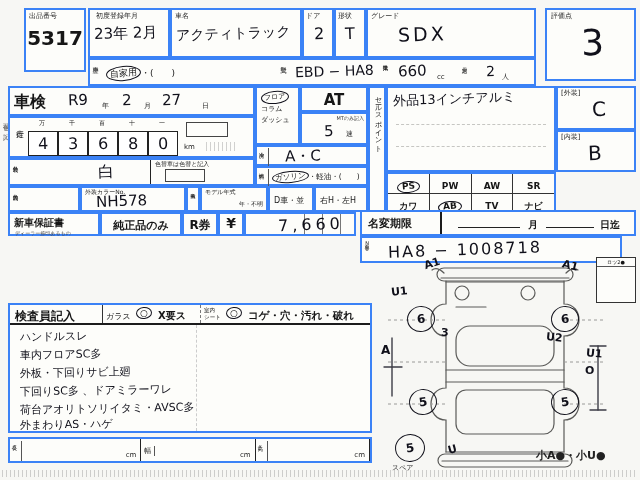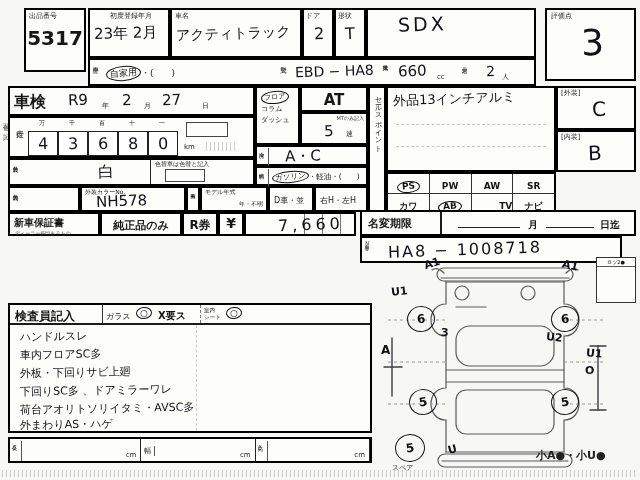--- a/index.html
+++ b/index.html
@@ -1,18 +1,18 @@
 <!DOCTYPE html>
 <html><head>
 <meta charset="utf-8">
 <style>
   html,body{margin:0;padding:0;background:#e8e8e4;}
   #sheet{position:relative;width:640px;height:480px;background:#f7f7f4;
          font-family:"DejaVu Sans",sans-serif;color:#161616;overflow:hidden;}
-  .b{position:absolute;border:2px solid #000000;background:#fdfdfa;box-sizing:border-box;}
+  .b{position:absolute;border:2px solid #3b82f6;background:#fdfdfa;box-sizing:border-box;}
   .b1{position:absolute;border:1px solid #444;background:#fdfdfa;box-sizing:border-box;}
   .abs{position:absolute;box-sizing:border-box;}
   .lbl{font-size:7px;line-height:1.15;color:#1c1c1c;white-space:nowrap;}
   .lbl6{font-size:6px;line-height:1.1;color:#1c1c1c;white-space:nowrap;}
   .bold{font-weight:bold;}
   .ink{display:inline-block;color:#10101a;white-space:nowrap;transform:rotate(-2deg);}
   .vert{writing-mode:vertical-rl;text-orientation:upright;letter-spacing:1px;}
   .hc{display:inline-block;border:1.6px solid #10101a;border-radius:50%;padding:0 3px;transform:rotate(-5deg);}
   .mk{position:absolute;font-size:11px;font-weight:bold;color:#10101a;white-space:nowrap;}
   .mkc{position:absolute;border:1.8px solid #10101a;border-radius:50%;display:flex;align-items:center;
@@ -34,40 +34,41 @@
 <div id="sheet">
 
   <div class="abs vert" style="left:1px;top:118px;font-size:6px;color:#777;">現在色を記入</div>
 
   <div class="b" style="left:24px;top:8px;width:62px;height:64px;">
     <div class="lbl" style="margin:2px 0 0 3px;">出品番号</div>
     <div class="bold" style="font-size:20px;text-align:center;margin-top:6px;">5317</div>
   </div>
 
   <div class="b" style="left:88px;top:8px;width:82px;height:50px;">
-    <div class="lbl" style="margin:2px 0 0 20px;">初度登録年月</div>
+    <div class="lbl" style="margin:2px 0 0 6px;">初度登録年月</div>
     <div class="ink" style="font-size:15px;margin:4px 0 0 4px;">23年 2月</div>
   </div>
 
   <div class="b" style="left:170px;top:8px;width:132px;height:50px;">
     <div class="lbl" style="margin:2px 0 0 3px;">車名</div>
     <div class="ink" style="font-size:14px;margin:5px 0 0 4px;">アクティトラック</div>
   </div>
 
   <div class="b" style="left:302px;top:8px;width:32px;height:50px;">
     <div class="lbl" style="margin:2px 0 0 2px;">ドア</div>
     <div class="ink" style="font-size:16px;margin:4px 0 0 10px;">2</div>
   </div>
 
   <div class="b" style="left:334px;top:8px;width:32px;height:50px;">
     <div class="lbl" style="margin:2px 0 0 2px;">形状</div>
     <div class="ink" style="font-size:16px;margin:4px 0 0 9px;">T</div>
   </div>
 
   <div class="b" style="left:366px;top:8px;width:170px;height:50px;">
+    <div class="lbl" style="margin:2px 0 0 3px;">グレード</div>
     <div class="ink" style="font-size:19px;margin:3px 0 0 30px;letter-spacing:3px;">SDX</div>
   </div>
 
   <div class="b" style="left:545px;top:8px;width:91px;height:73px;">
     <div class="lbl" style="margin:2px 0 0 4px;">評価点</div>
     <div class="ink" style="font-size:36px;margin:2px 0 0 34px;">3</div>
   </div>
 
   <div class="b" style="left:88px;top:58px;width:448px;height:28px;">
     <div class="abs vert lbl6" style="left:2px;top:2px;height:22px;">車歴</div>
@@ -199,21 +200,21 @@
   <div class="b" style="left:386px;top:172px;width:170px;height:40px;">
     <div class="equip-row">
       <div class="equip-cell"><span class="equip-code hc" style="padding:0 4px;">PS</span><span class="equip-sub">(パワステ)</span></div>
       <div class="equip-cell"><span class="equip-code">PW</span><span class="equip-sub">(パワーウインド)</span></div>
       <div class="equip-cell"><span class="equip-code">AW</span><span class="equip-sub">(アルミホイル)</span></div>
       <div class="equip-cell" style="border-right:none;"><span class="equip-code">SR</span><span class="equip-sub">(サンルーフ)</span></div>
     </div>
     <div class="equip-row">
       <div class="equip-cell" style="border-bottom:none;"><span class="equip-code">カワ</span><span class="equip-sub">(レザーシート)</span></div>
       <div class="equip-cell" style="border-bottom:none;"><span class="equip-code hc" style="padding:0 4px;">AB</span><span class="equip-sub">(エアバッグ)</span></div>
-      <div class="equip-cell" style="border-bottom:none;text-align:right;"><span class="equip-code">TV</span><span class="equip-sub">(液晶TV)</span></div>
+      <div class="equip-cell" style="border-bottom:none;"><span class="equip-code">TV</span><span class="equip-sub">(液晶TV)</span></div>
       <div class="equip-cell" style="border:none;"><span class="equip-code">ナビ</span><span class="equip-sub">(ナビゲーション)</span></div>
     </div>
   </div>
 
   <div class="b" style="left:8px;top:212px;width:92px;height:24px;">
     <div class="bold" style="font-size:10px;margin:2px 0 0 4px;">新車保証書</div>
     <div style="font-size:5px;color:#444;margin-left:5px;">ディーラー捺印あるもの</div>
   </div>
   <div class="b" style="left:100px;top:212px;width:82px;height:24px;">
     <div class="bold" style="font-size:11px;text-align:center;margin-top:4px;">純正品のみ</div>
@@ -251,20 +252,21 @@
       <span class="abs" style="left:92px;top:0;height:18px;border-left:1px solid #333;"></span>
       <span class="abs" style="left:96px;top:6px;font-size:8px;">ガラス</span>
       <span class="abs hc" style="left:126px;top:2px;font-size:9px;">○</span>
       <span class="abs bold" style="left:148px;top:4px;font-size:10px;">X要ス</span>
       <span class="abs" style="left:190px;top:0;height:18px;border-left:1px dashed #777;"></span>
       <span class="abs" style="left:194px;top:2px;font-size:5.5px;line-height:1.2;">
         <span>室内</span><br>
         <span>シート</span>
       </span>
       <span class="abs hc" style="left:216px;top:2px;font-size:9px;">○</span>
+      <span class="abs bold" style="left:238px;top:4px;font-size:10.5px;">コゲ・穴・汚れ・破れ</span>
     </div>
     <div class="abs" style="left:186px;top:20px;height:106px;border-left:1px dashed #ccc;"></div>
     <div class="note-line" style="top:24px;">ハンドルスレ</div>
     <div class="note-line" style="top:42px;">車内フロアSC多</div>
     <div class="note-line" style="top:60px;">外板・下回りサビ上廻</div>
     <div class="note-line" style="top:78px;">下回りSC多 、ドアミラーワレ</div>
     <div class="note-line" style="top:96px;">荷台アオリトソリイタミ・AVSC多</div>
     <div class="note-line" style="top:112px;">外まわりAS・ハゲ</div>
   </div>
 

